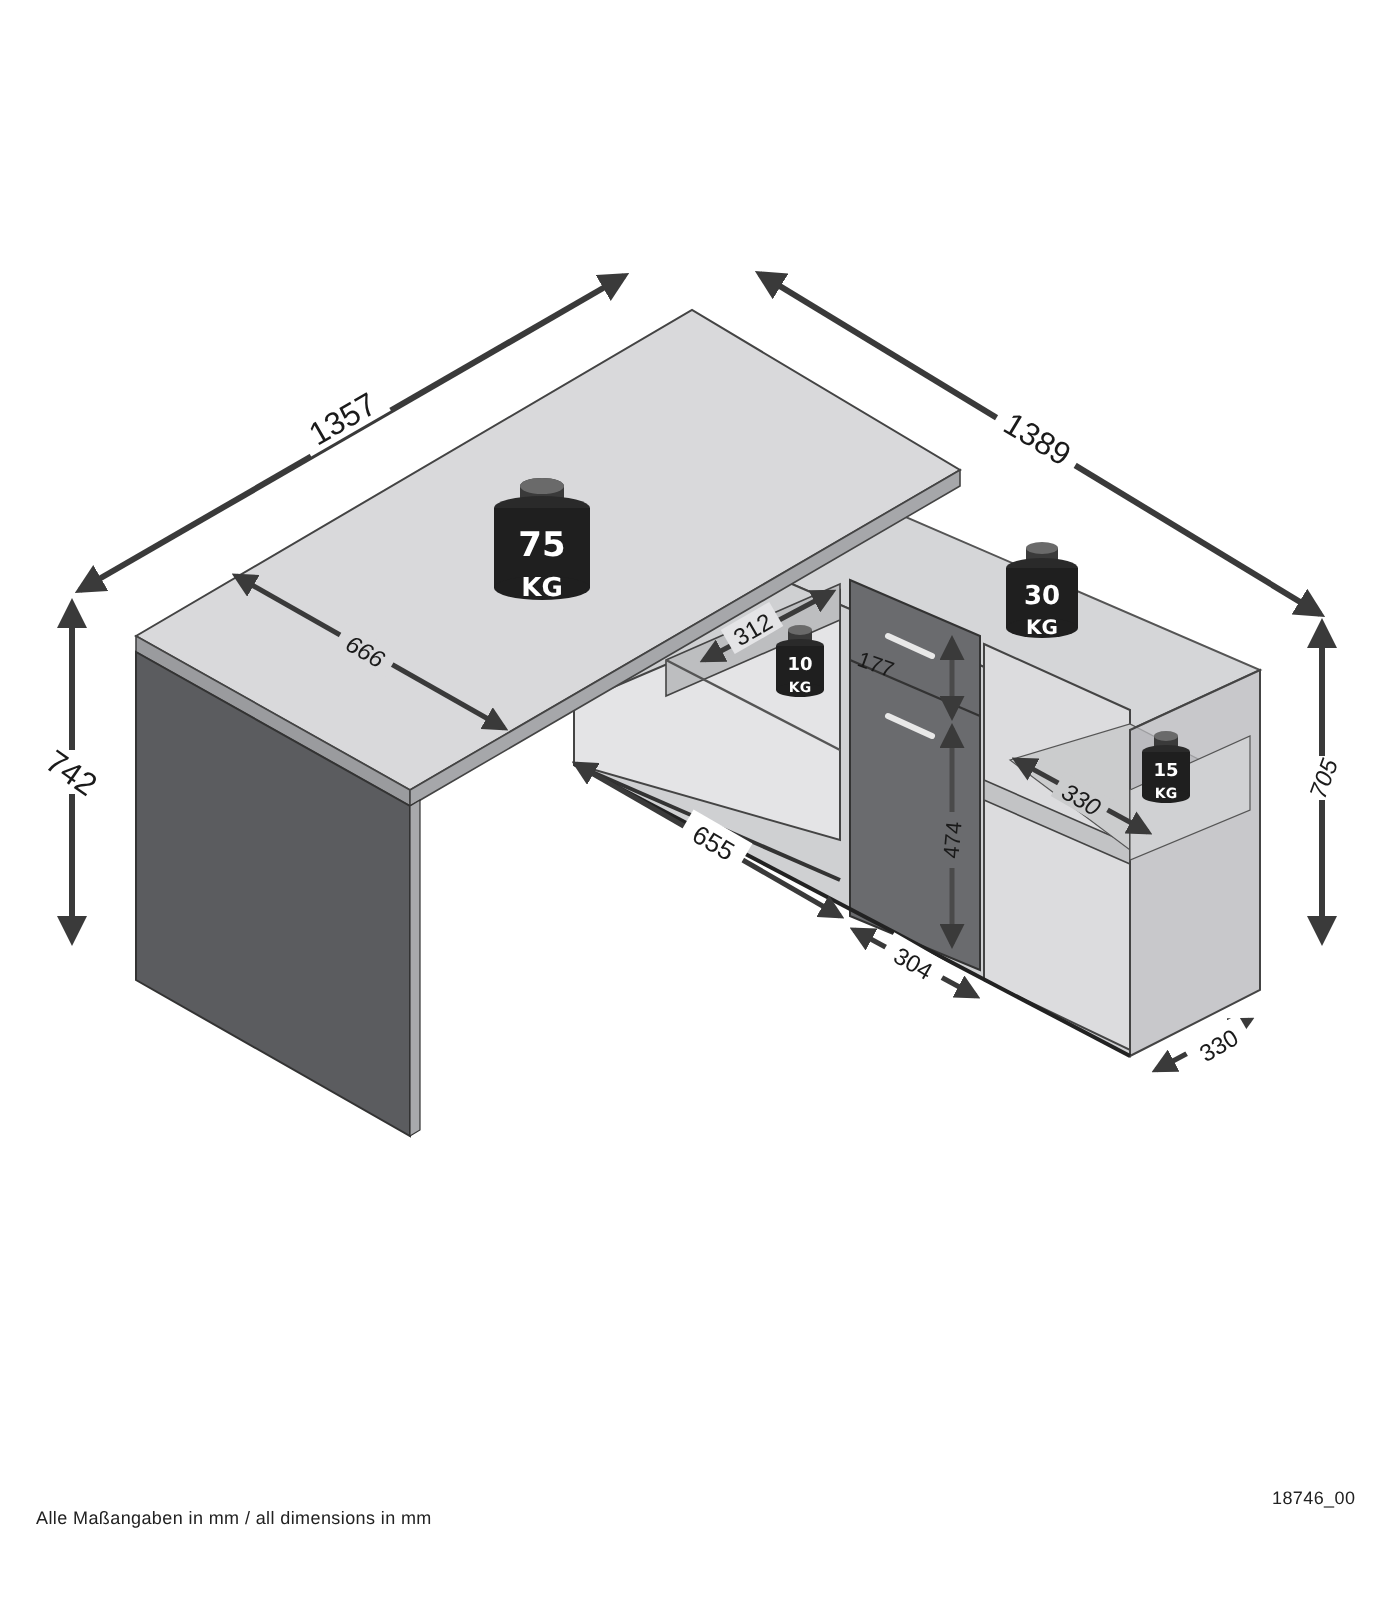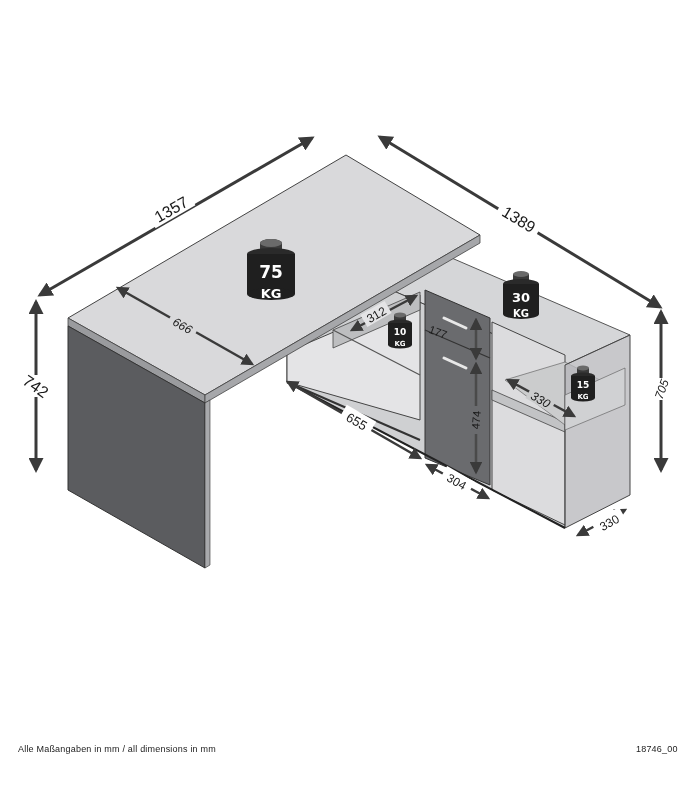--- a/index.html
+++ b/index.html
@@ -1,21 +1,21 @@
 <!DOCTYPE html>
 <html><head>
 <meta charset="utf-8">
 <style>
   html,body{margin:0;padding:0;background:#ffffff;}
   body{width:700px;height:800px;position:relative;overflow:hidden;font-family:"Liberation Sans",sans-serif;}
   svg{position:absolute;left:0;top:0;}
   .dim{font-family:"Liberation Sans",sans-serif;fill:#1a1a1a;}
   .wt{font-family:"DejaVu Sans",sans-serif;fill:#ffffff;font-weight:bold;text-anchor:middle;}
   .footer{position:absolute;top:744px;font-size:9px;color:#222;font-family:"Liberation Sans",sans-serif;letter-spacing:0.2px;}
-  #foot-left{left:18px;}
+  #foot-left{left:18px;margin-top:10px;}
   #foot-right{left:636px;}
 </style>
 </head>
 <body>
 
 <svg width="700" height="800" viewBox="0 0 700 800">
   <defs>
     <marker id="ah" viewBox="0 0 10 10" refX="8" refY="5" markerWidth="5" markerHeight="5" orient="auto-start-reverse">
       <path d="M0,0 L10,5 L0,10 z" fill="#3a3a3a"></path>
     </marker>

